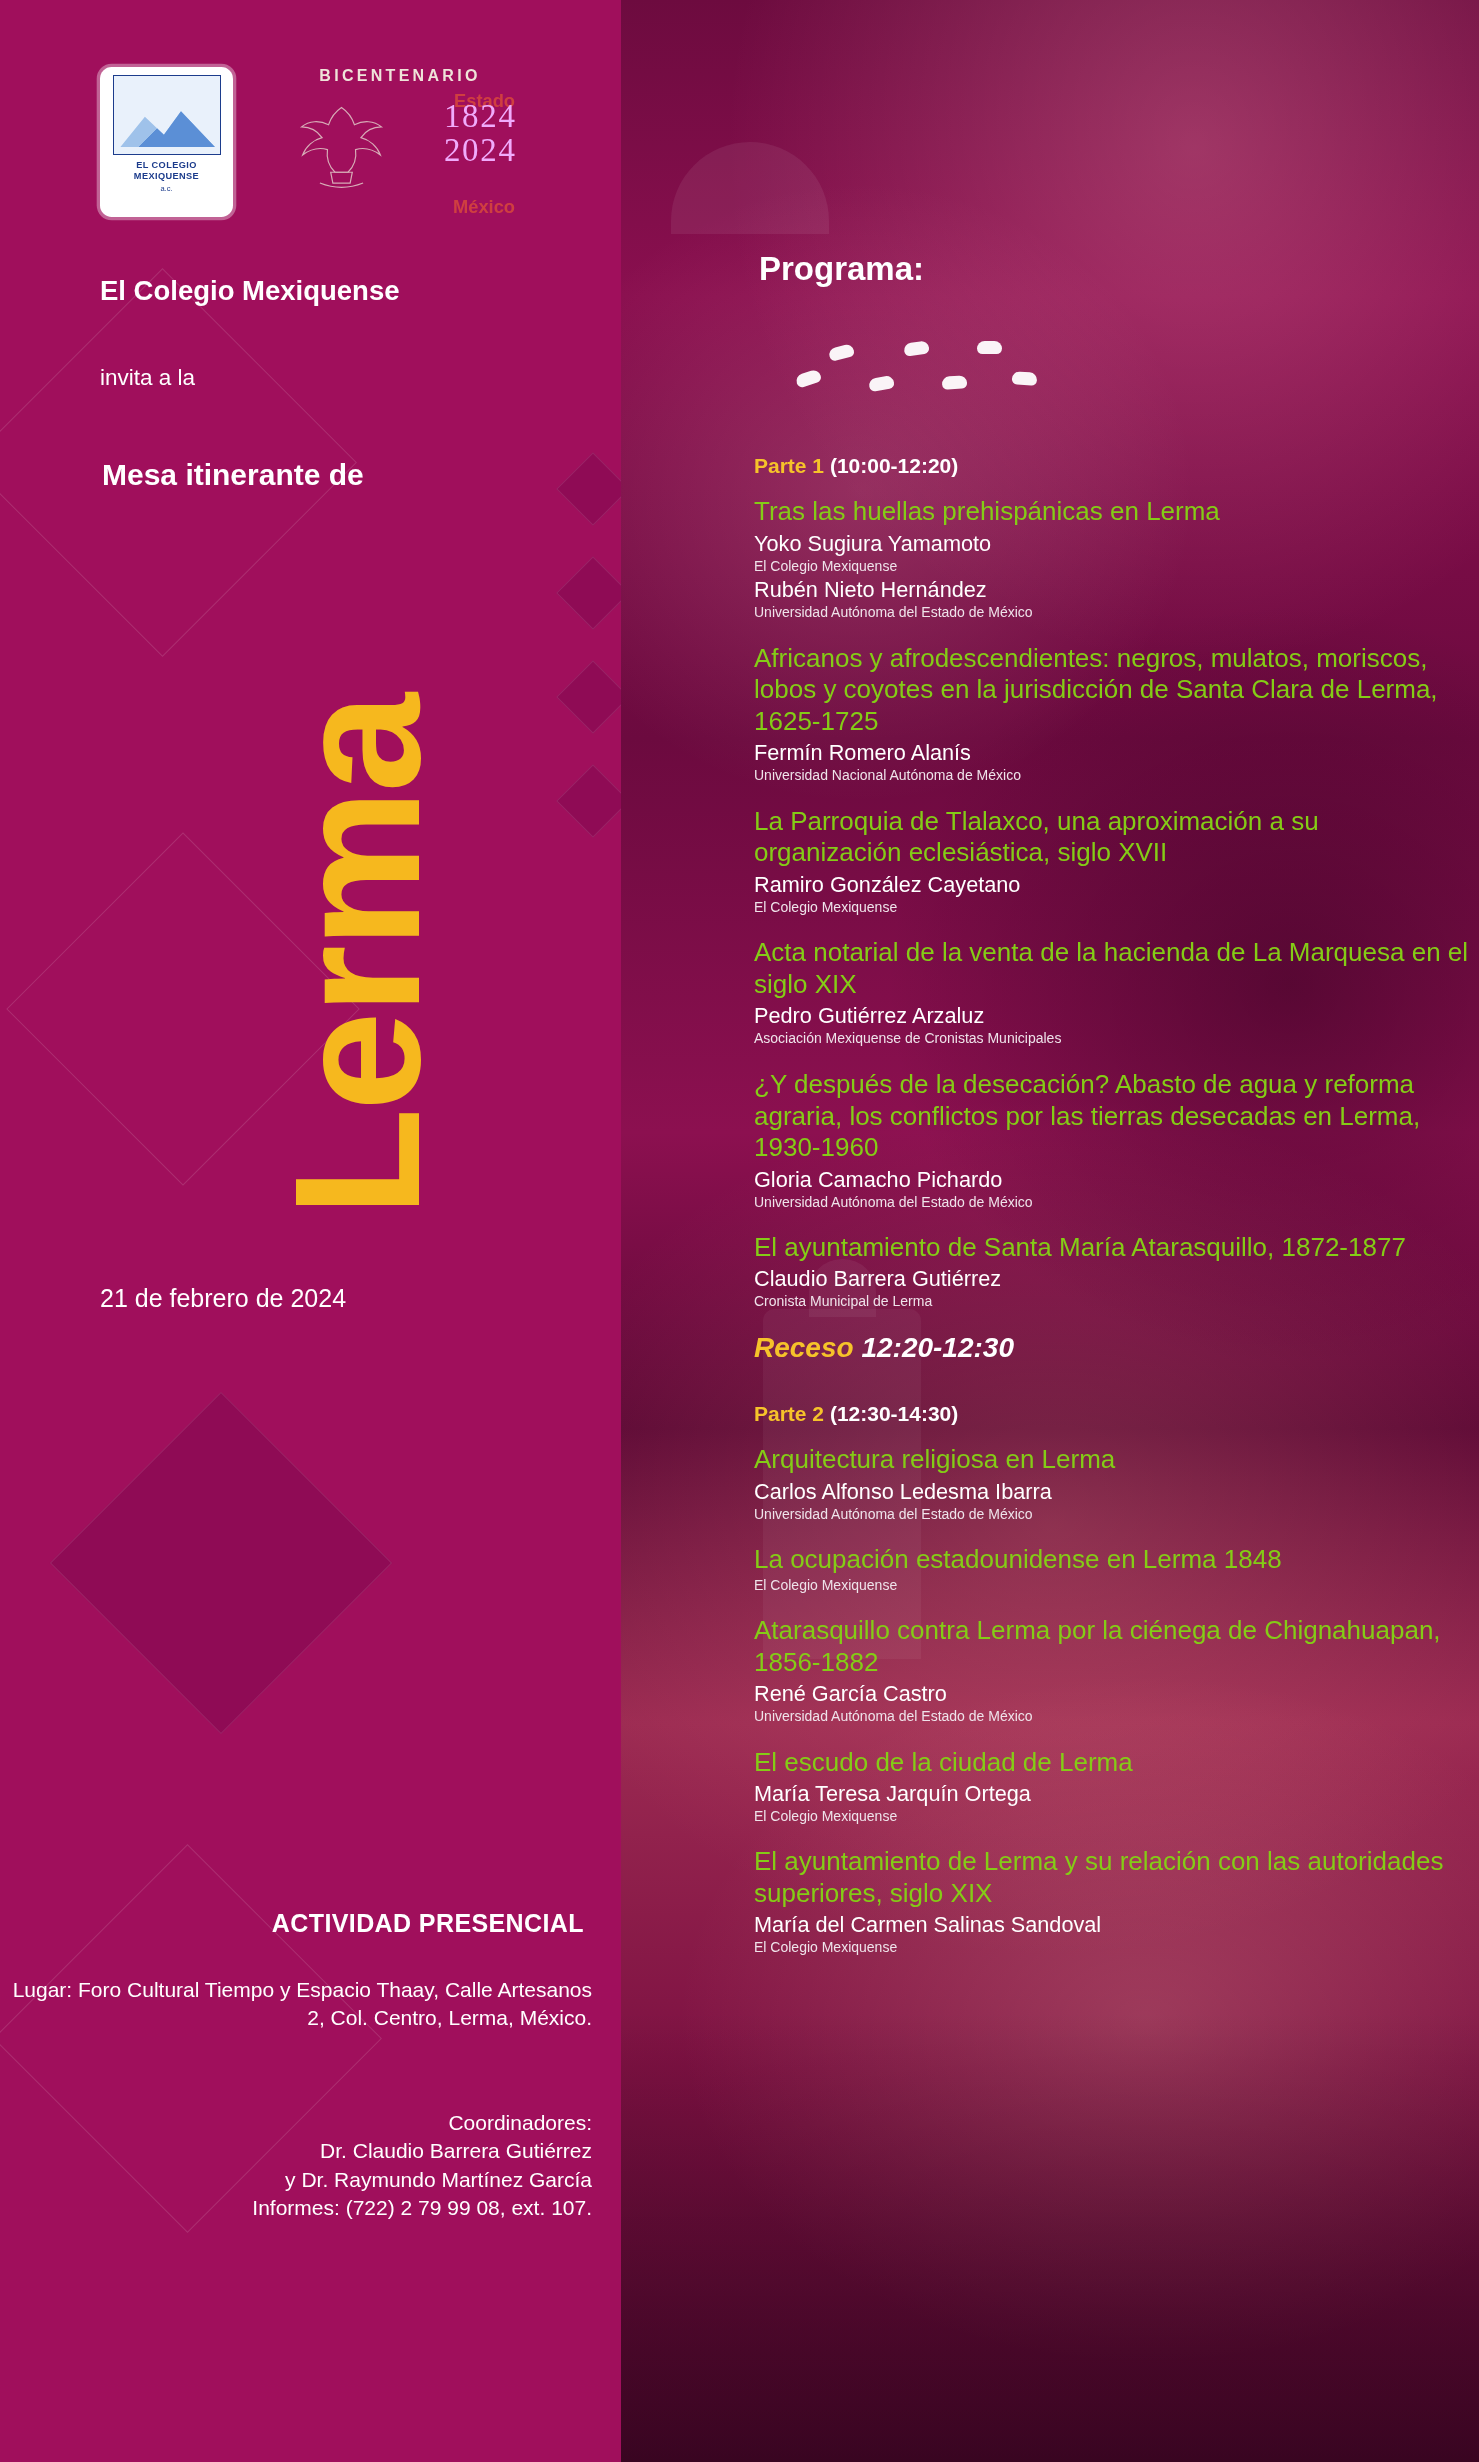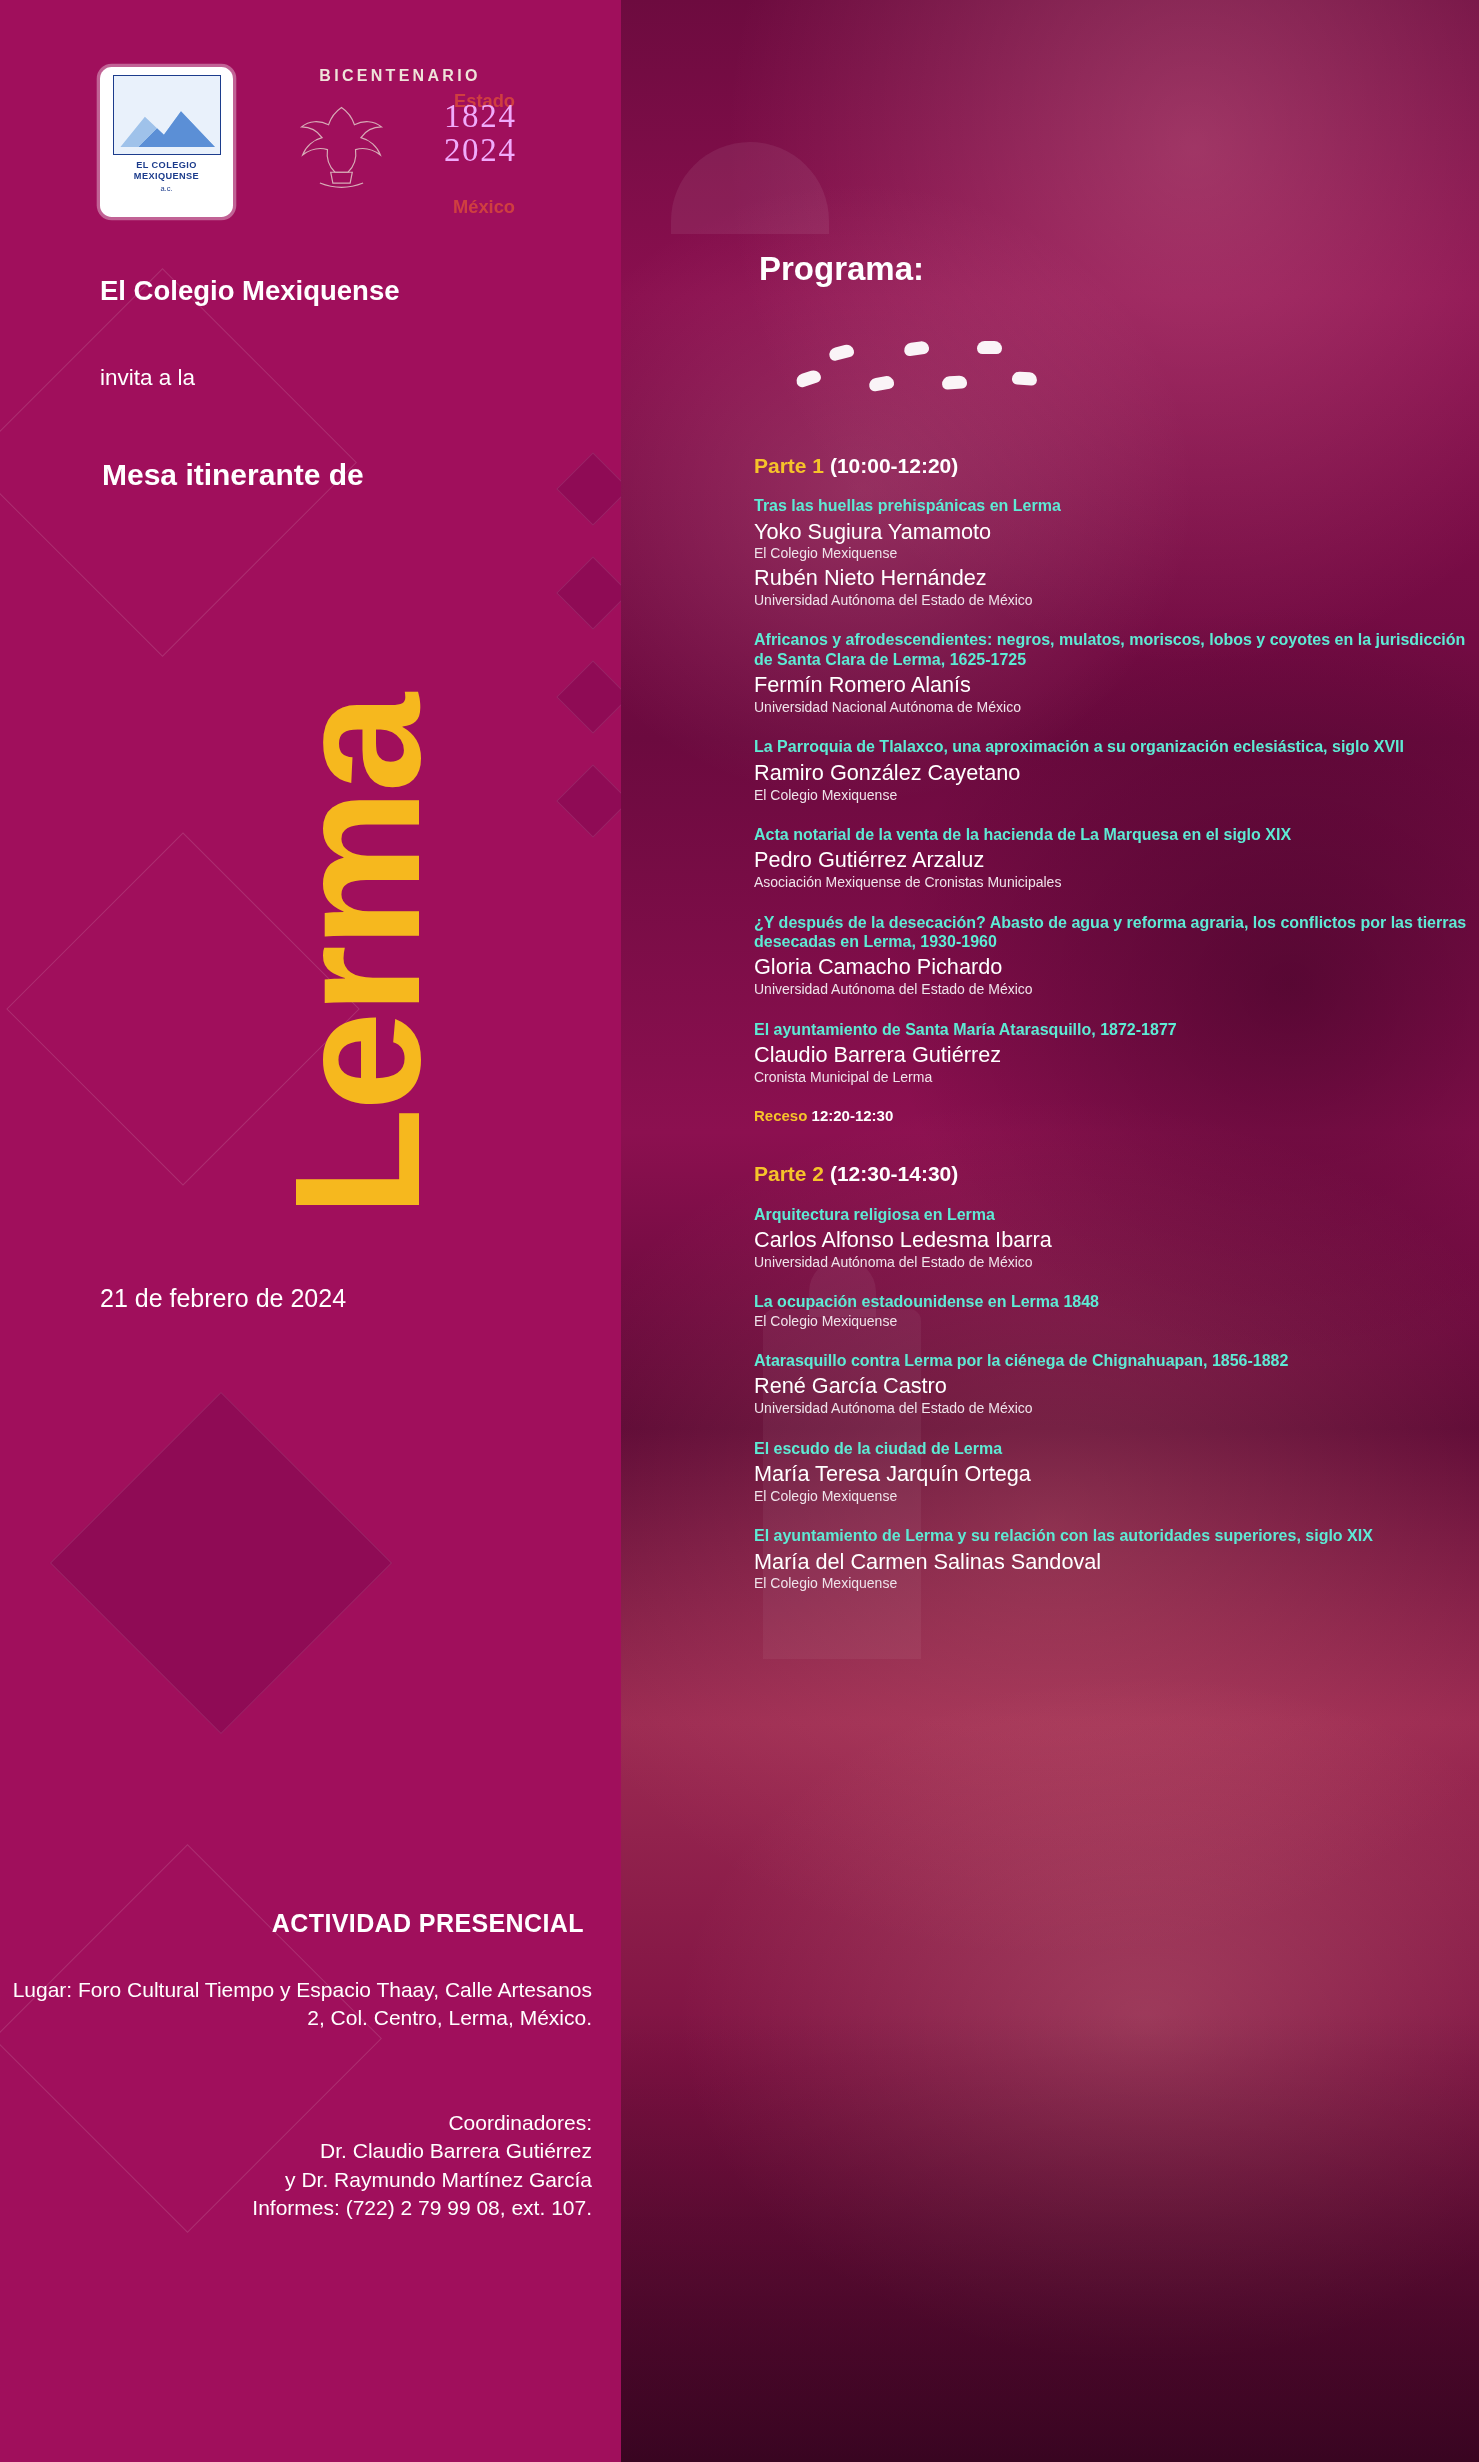--- a/index.html
+++ b/index.html
@@ -195,30 +195,30 @@
 
   .prog {
     position:absolute; left:133px; top:454px; width:717px;
   }
   .part-head {
     color:#f6c32a; font-size:21px; font-weight:bold; margin-bottom:18.3px;
   }
   .part-head .time { color:#ffffff; font-weight:bold; }
   .item { margin-bottom:21.7px; }
   .item .ttl {
-    color:#5eead4; font-size:16px; font-weight:bold; line-height:1.22;
+    color:#84cc16; font-size:26px; font-weight:normal; line-height:1.22;
   }
   .item .auth {
     color:#ffffff; font-size:21.7px; line-height:1.25; margin-top:1.7px;
   }
   .item .aff {
     color:#efe3ea; font-size:14px; line-height:1.2; margin-top:0.8px;
   }
   .receso {
-    color:#f6c32a; font-size:15px; font-weight:bold; margin:18.3px 0 38px 0;
+    color:#f6c32a; font-size:28px; font-weight:bold; margin:18.3px 0 38px 0;font-style:italic;
   }
   .receso .time { color:#ffffff; font-weight:bold; }
 </style>
 </head>
 <body>
 
 <div class="poster">
 
   <div class="left">
 

